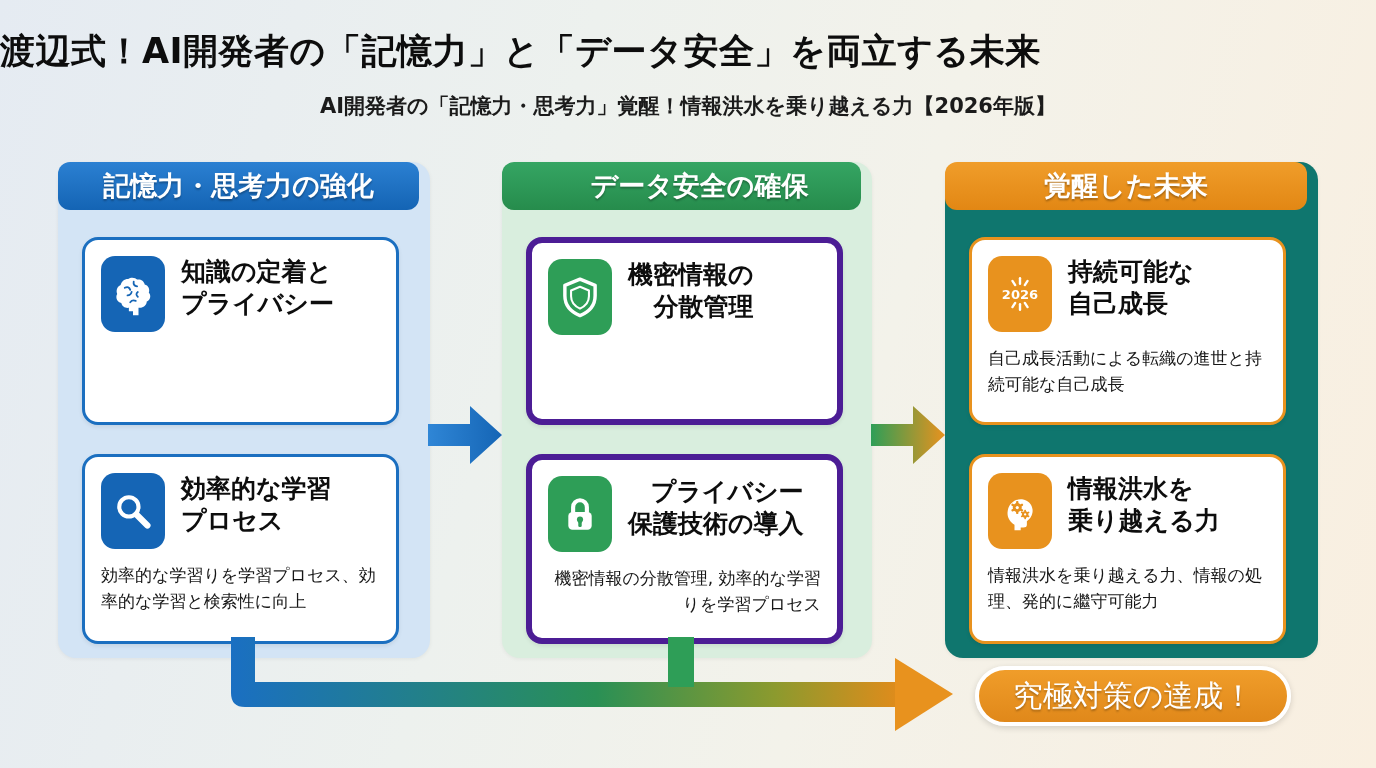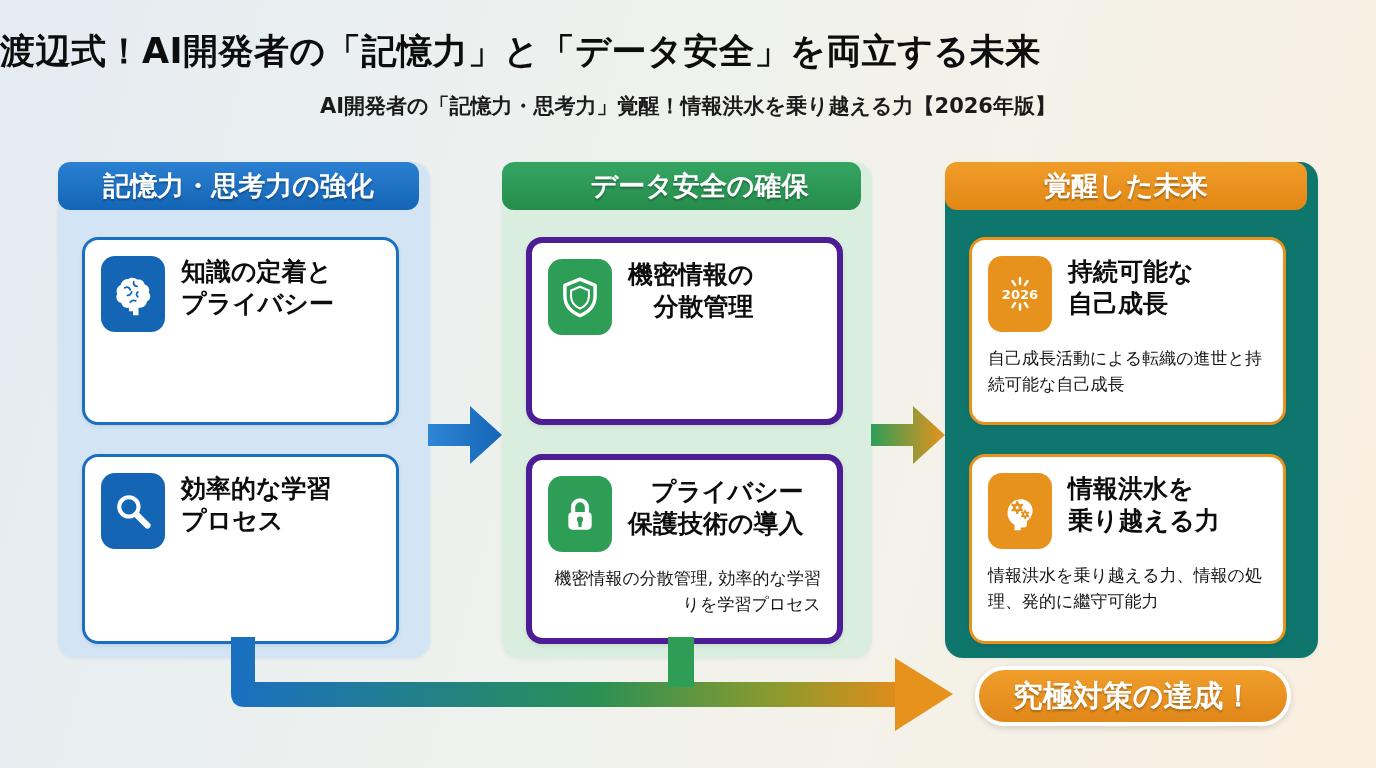--- a/index.html
+++ b/index.html
@@ -46,21 +46,21 @@
   .card-body{margin-top:13px;font-size:17px;line-height:1.55;color:#161616;font-weight:500;}
   .mid-arrow{position:absolute;top:398px;width:78px;height:74px;}
   .mid-arrow.a1{left:428px;}
   .mid-arrow.a2{left:871px;}
   .flow-layer{position:absolute;left:0;top:0;width:1376px;height:768px;pointer-events:none;}
   .result-pill{
     position:absolute;left:975px;top:666px;width:316px;height:60px;box-sizing:border-box;
     background:linear-gradient(180deg,#f09d2a,#e0881a);
     border:4px solid #ffffff;border-radius:34px;
     display:flex;align-items:center;justify-content:center;
-    color:#fff;font-size:30px;font-weight:700;text-shadow:0 2px 2px rgba(0,0,0,.25);
+    color:#fff;font-size:30px;font-weight:400;text-shadow:0 2px 2px rgba(0,0,0,.25);
     box-shadow:0 2px 6px rgba(0,0,0,.15);
   }
 </style>
 </head>
 <body>
 
 <div class="page-title">渡辺式！AI開発者の「記憶力」と「データ安全」を両立する未来</div>
 <div class="page-subtitle">AI開発者の「記憶力・思考力」覚醒！情報洪水を乗り越える力【2026年版】</div>
 
 <section class="panel c1">
@@ -89,20 +89,21 @@
     <div class="card-top">
       <div class="tile">
         <svg width="44" height="44" viewBox="0 0 64 64">
           <circle cx="26" cy="26" r="14" stroke="#ffffff" stroke-width="6" fill="none"></circle>
           <line x1="37" y1="37" x2="53" y2="53" stroke="#ffffff" stroke-width="9" stroke-linecap="round"></line>
         </svg>
       </div>
       <div class="card-title">効率的な学習
 プロセス</div>
     </div>
+    <div class="card-body">効率的な学習りを学習プロセス、効率的な学習と検索性に向上</div>
   </div>
 </section>
 
 <section class="panel c2">
   <div class="colheader">データ安全の確保</div>
 
   <div class="card pos1">
     <div class="card-top">
       <div class="tile">
         <svg width="44" height="44" viewBox="0 0 64 64">

